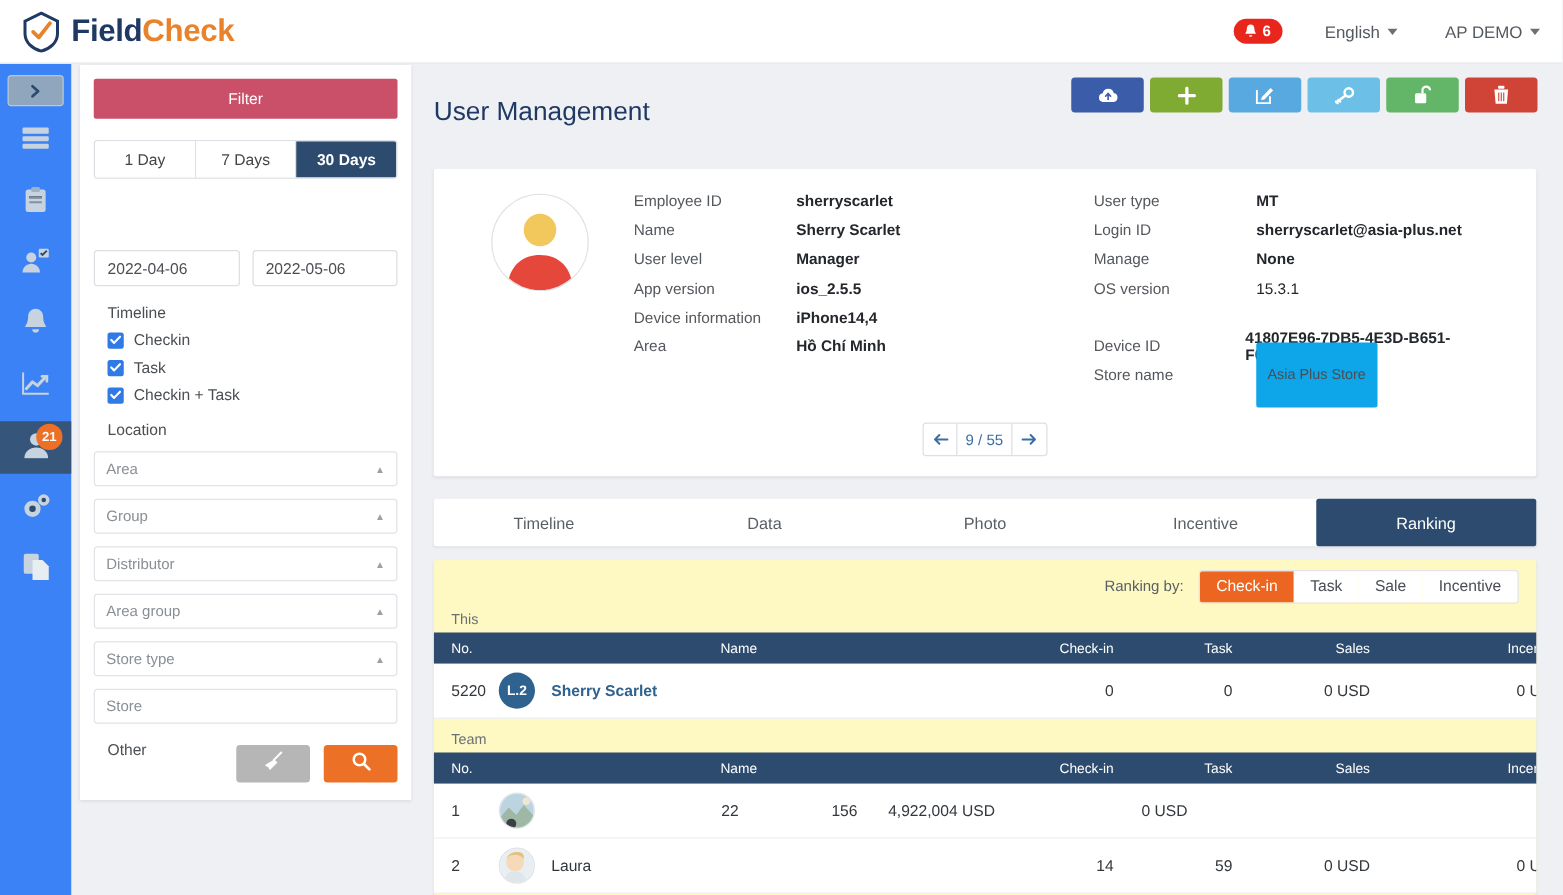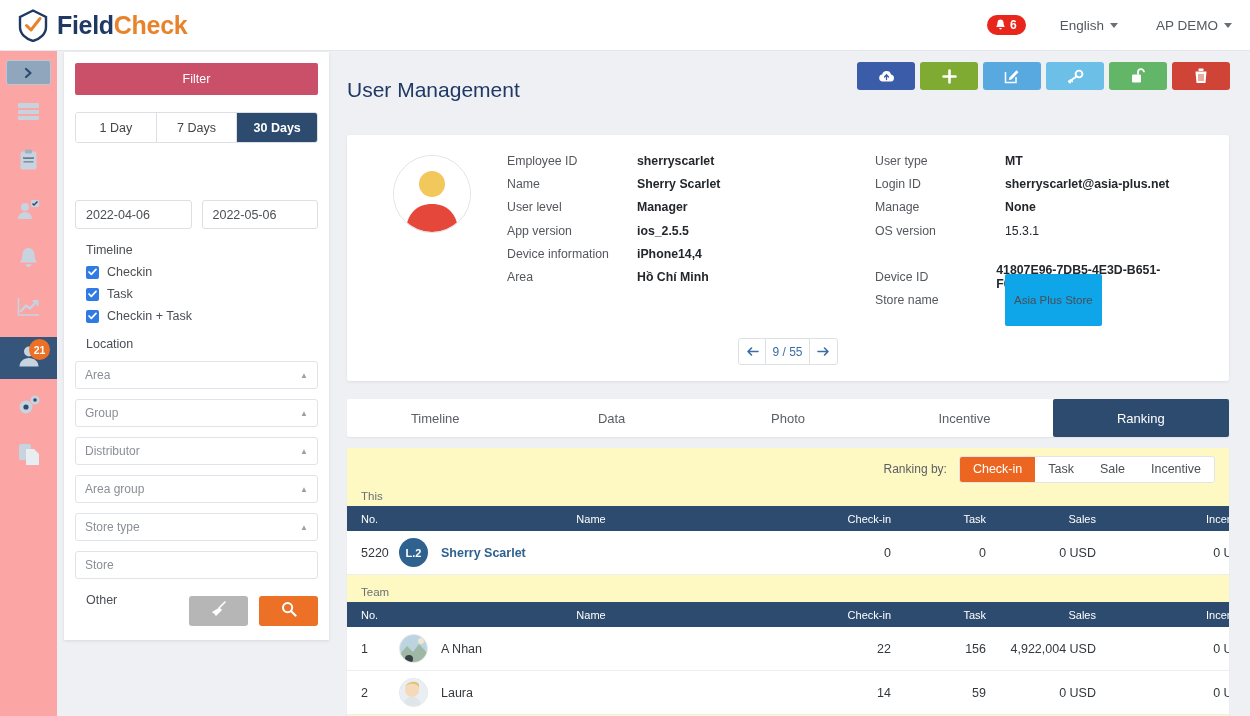--- a/index.html
+++ b/index.html
@@ -38,21 +38,21 @@
   }
   .topbar-drop:last-child { margin-right: 0; }
   .caret-d {
     width: 0; height: 0; border-left: 4px solid transparent;
     border-right: 4px solid transparent; border-top: 5px solid #6b7076;
   }
 
   
   .rail {
     position: absolute; left: 0; top: 51px; width: 57px; height: 665px;
-    background: #fca5a5; z-index: 20;
+    background: #3b82f6; z-index: 20;
   }
   .rail-btn {
     width: 45px; height: 25px; margin: 9px auto 0 auto;
     background: #8fa6bd; border: 1px solid #b9c8d6; border-radius: 3px;
     display: flex; align-items: center; justify-content: center;
   }
   .rail-item {
     width: 57px; height: 42px; display: flex; align-items: center;
     justify-content: center; position: relative; margin-top: 7px;
   }
@@ -613,21 +613,20 @@
         <span class="c-av">
           <span class="av-img">
             <svg width="29" height="29" viewBox="0 0 29 29">
                 <rect width="29" height="29" fill="#bcd3e0"></rect>
                 <path d="M0 19 L7 11 L13 17 L19 9 L29 20 V29 H0 Z" fill="#9fb7a5"></path>
                 <circle cx="21" cy="6" r="3" fill="#f0e7d2"></circle>
                 <circle cx="9" cy="24" r="4" fill="#3a3f44"></circle>
               </svg>
           </span>
         </span>
-        <span class="c-nm">A Nhan</span>
         <span class="c-ci">22</span>
         <span class="c-tk">156</span>
         <span class="c-sl">4,922,004 USD</span>
         <span class="c-in">0 USD</span>
       </div>
       <div class="trow">
         <span class="c-no">2</span>
         <span class="c-av">
           <span class="av-img">
             <svg width="29" height="29" viewBox="0 0 29 29">

